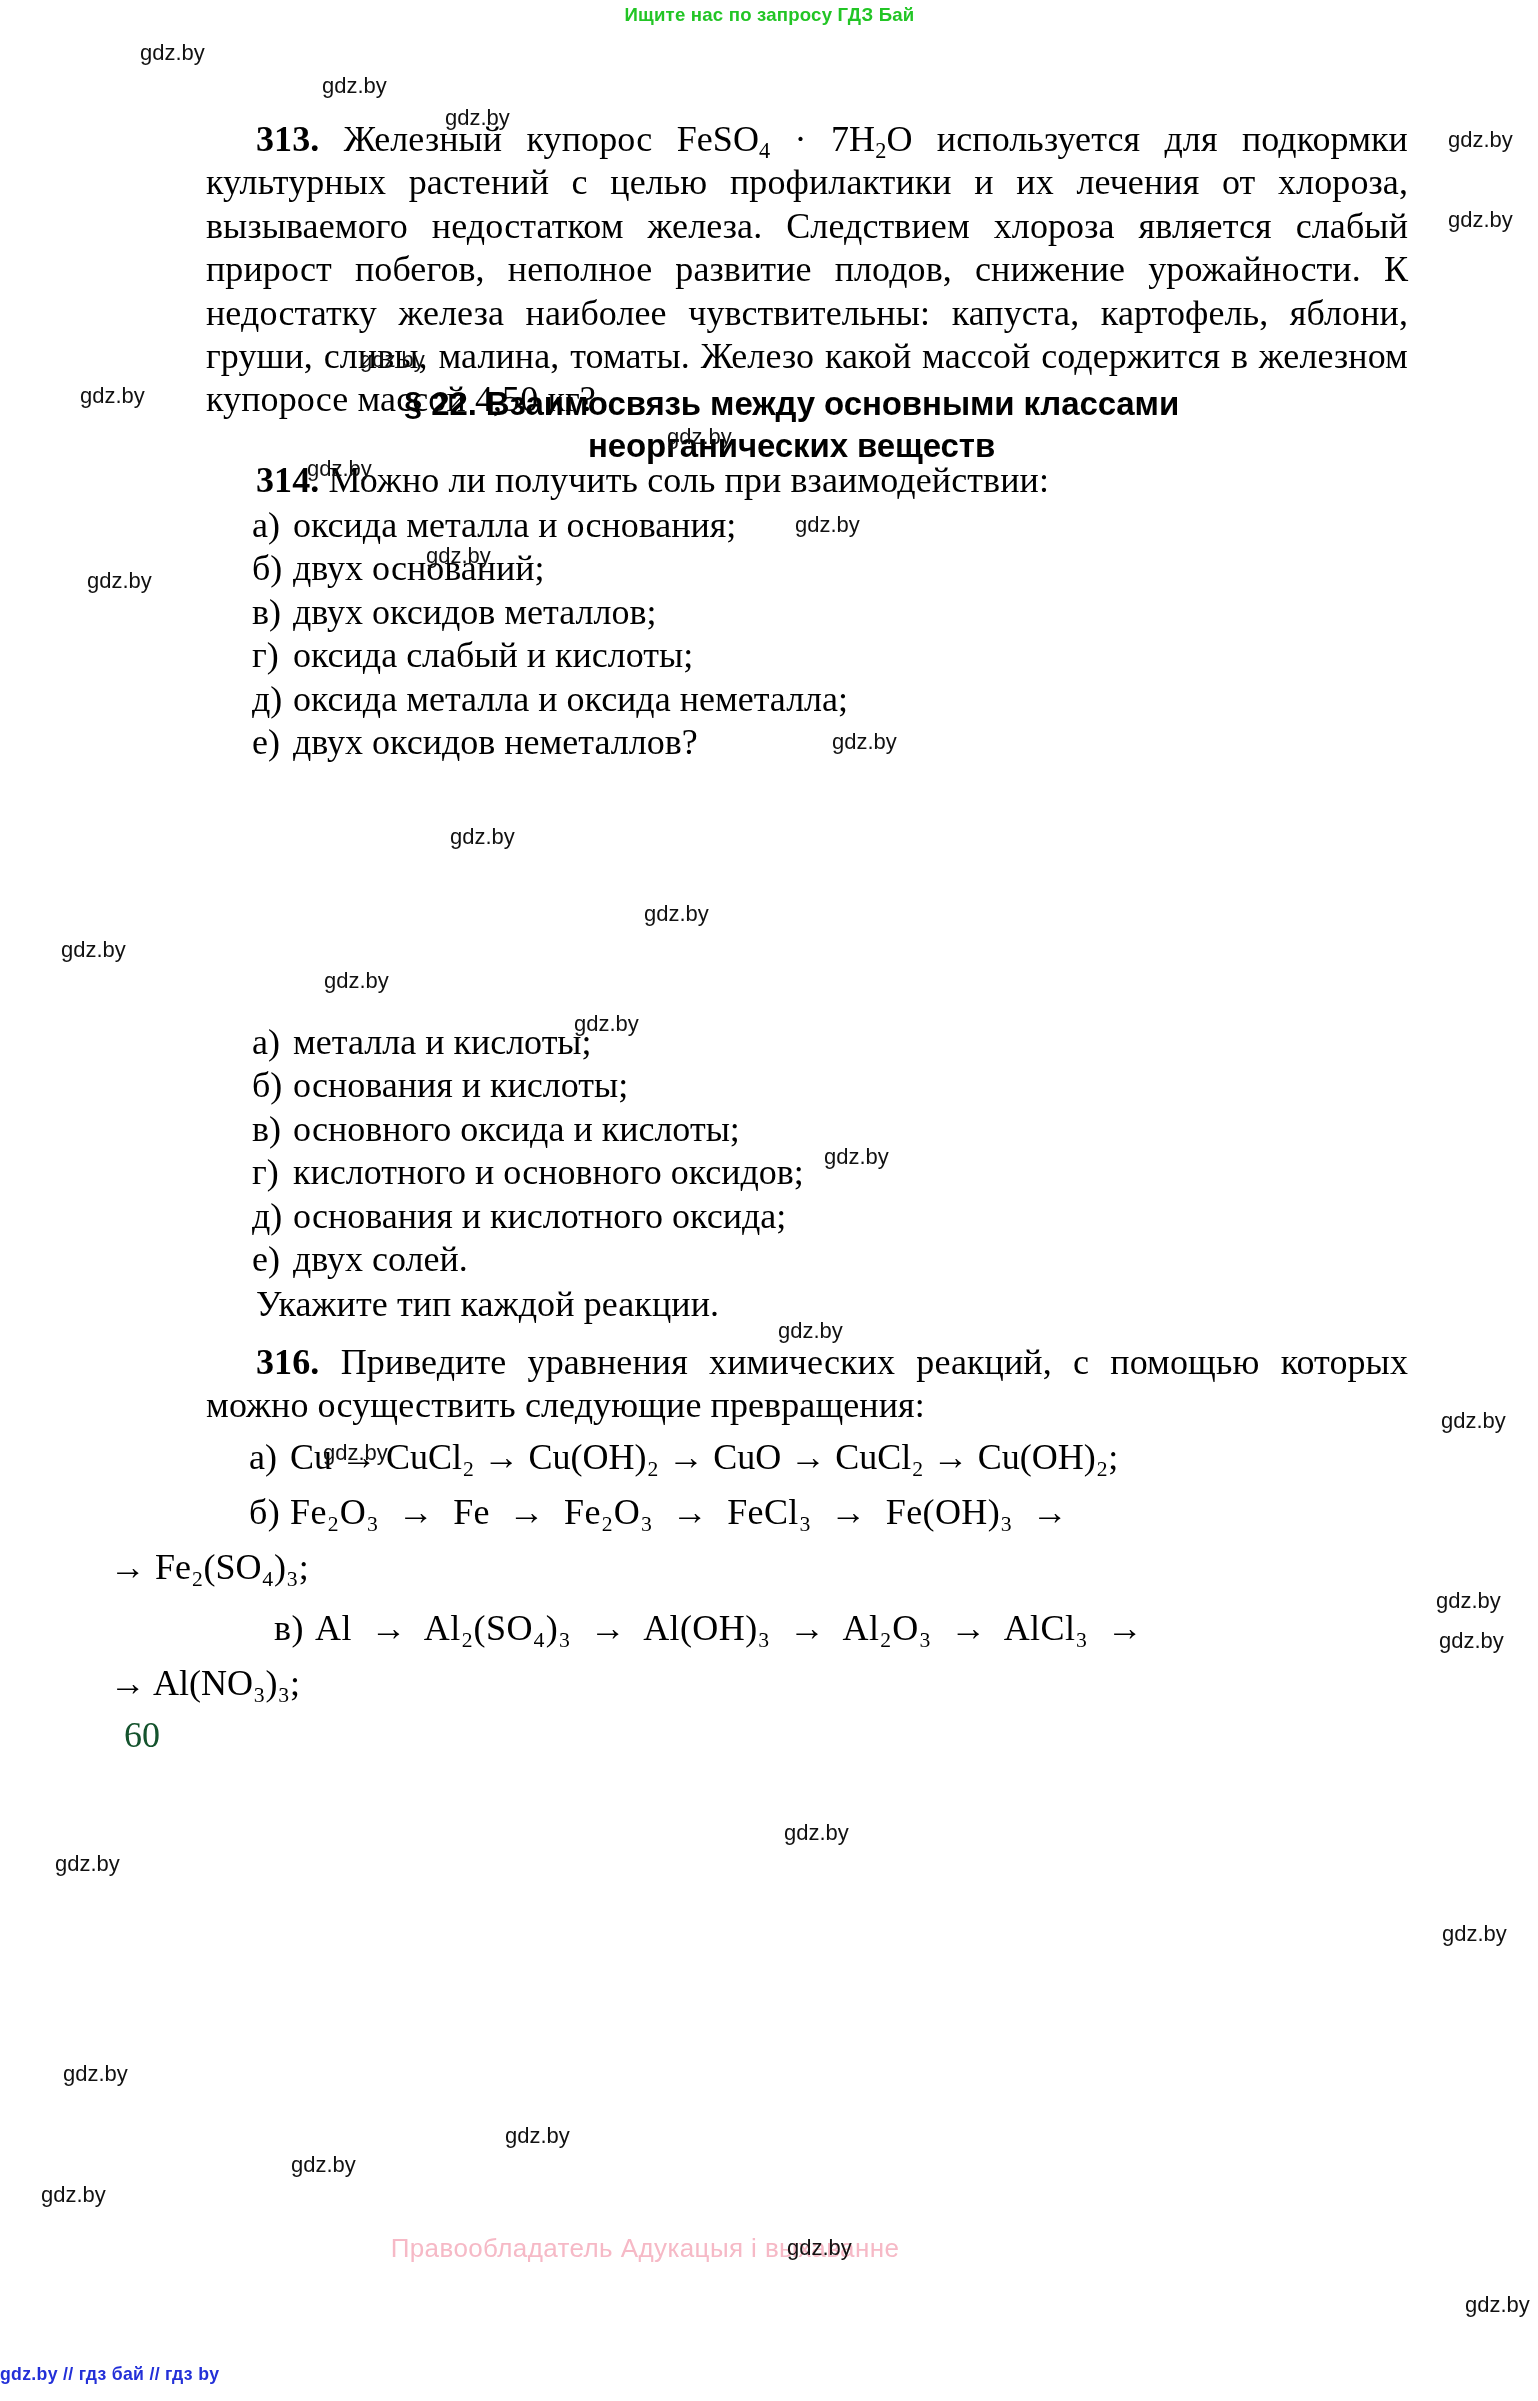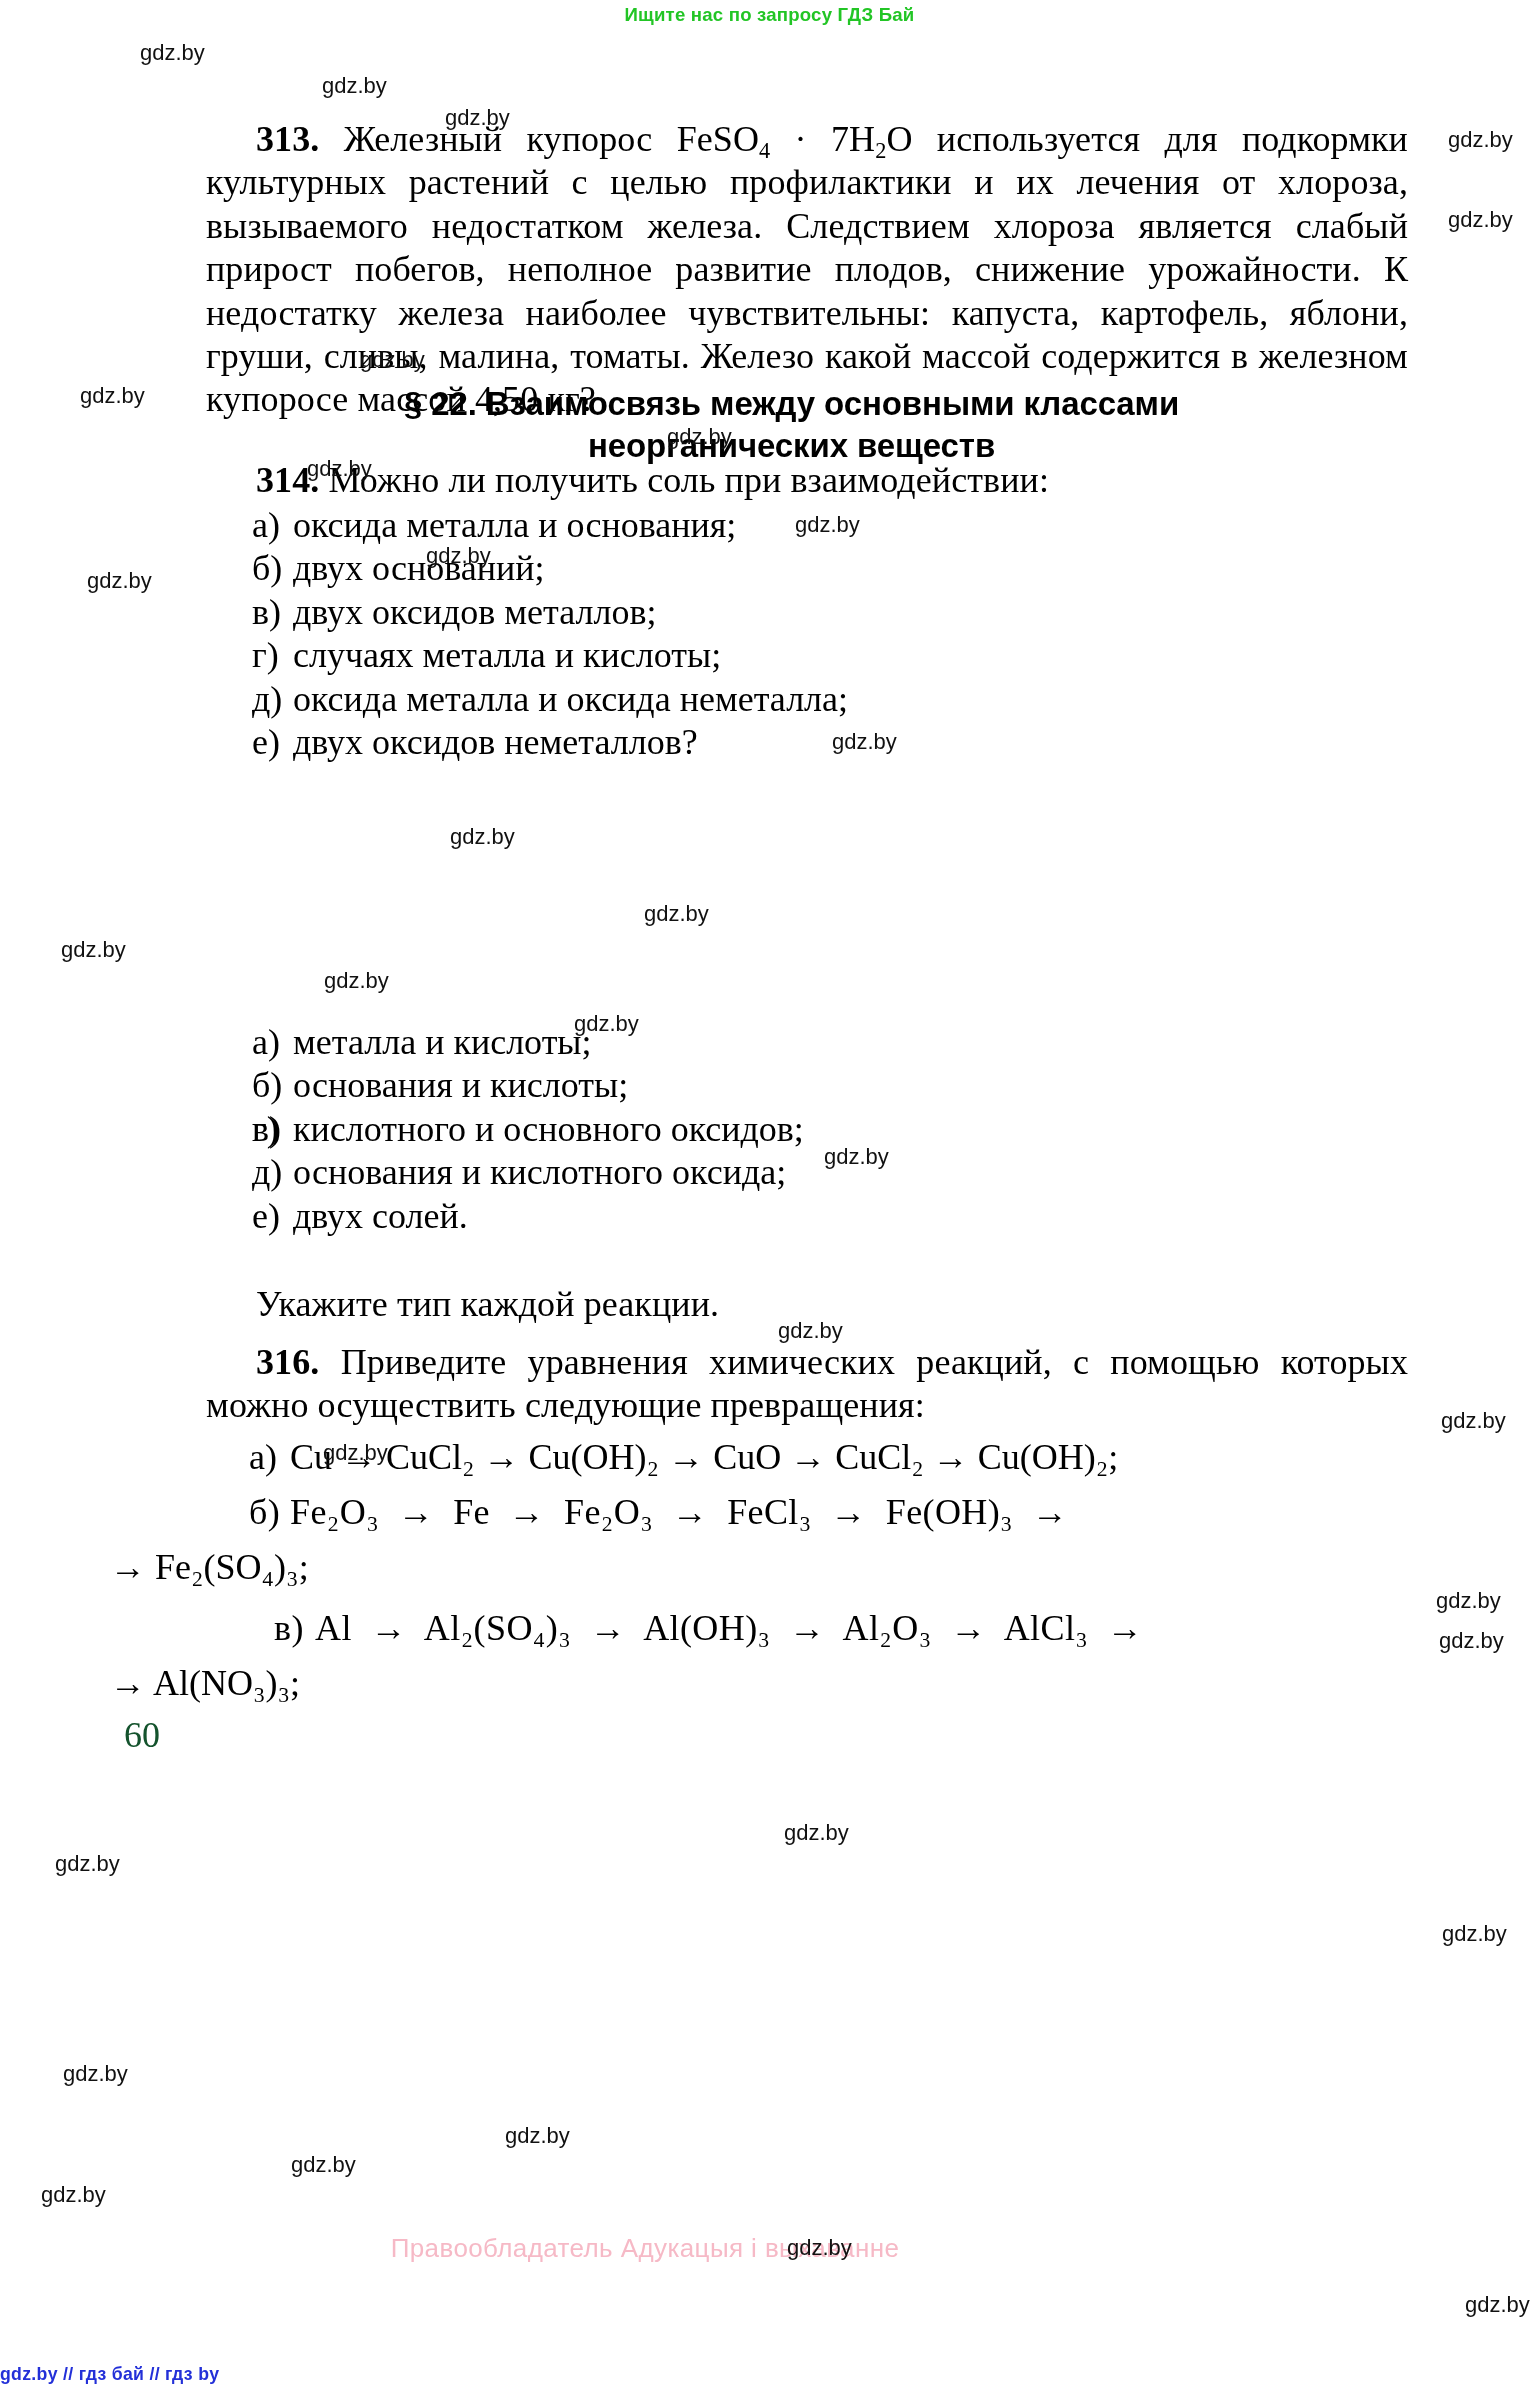--- a/index.html
+++ b/index.html
@@ -138,31 +138,31 @@
   </div>
 
   <div class="para indent" style="position:absolute; left:0; top:459px; width:1202px;">
     <span class="num">314.</span><span> Можно ли получить соль при взаимодействии:</span>
   </div>
 
   <ul class="alist" style="position:absolute; left:0; top:504px; width:1202px;">
     <li><span class="lbl">а)</span><span class="txt">оксида металла и основания;</span></li>
     <li><span class="lbl">б)</span><span class="txt">двух оснований;</span></li>
     <li><span class="lbl">в)</span><span class="txt">двух оксидов металлов;</span></li>
-    <li><span class="lbl">г)</span><span class="txt">случаях металла и кислоты;</span></li>
+    <li><span class="lbl">г)</span><span class="txt">оксида слабый и кислоты;</span></li>
     <li><span class="lbl">д)</span><span class="txt">оксида металла и оксида неметалла;</span></li>
     <li><span class="lbl">е)</span><span class="txt">двух оксидов неметаллов?</span></li>
   </ul>
 
 
 
   <ul class="alist" style="position:absolute; left:0; top:1021px; width:1202px;">
     <li><span class="lbl">а)</span><span class="txt">металла и кислоты;</span></li>
     <li><span class="lbl">б)</span><span class="txt">основания и кислоты;</span></li>
-    <li><span class="lbl">в)</span></li>
+    <li><span class="lbl">в)</span><span class="txt">основного оксида и кислоты;</span></li>
     <li><span class="lbl">г)</span><span class="txt">кислотного и основного оксидов;</span></li>
     <li><span class="lbl">д)</span><span class="txt">основания и кислотного оксида;</span></li>
     <li><span class="lbl">е)</span><span class="txt">двух солей.</span></li>
   </ul>
 
   <div class="para indent" style="position:absolute; left:0; top:1283px; width:1202px;">Укажите тип каждой реакции.</div>
 
   <div class="para indent" style="position:absolute; left:0; top:1341px; width:1202px;">
     <span class="num">316.</span><span> Приведите уравнения химических реакций, с помощью которых можно осуществить следующие превращения:</span>
   </div>

